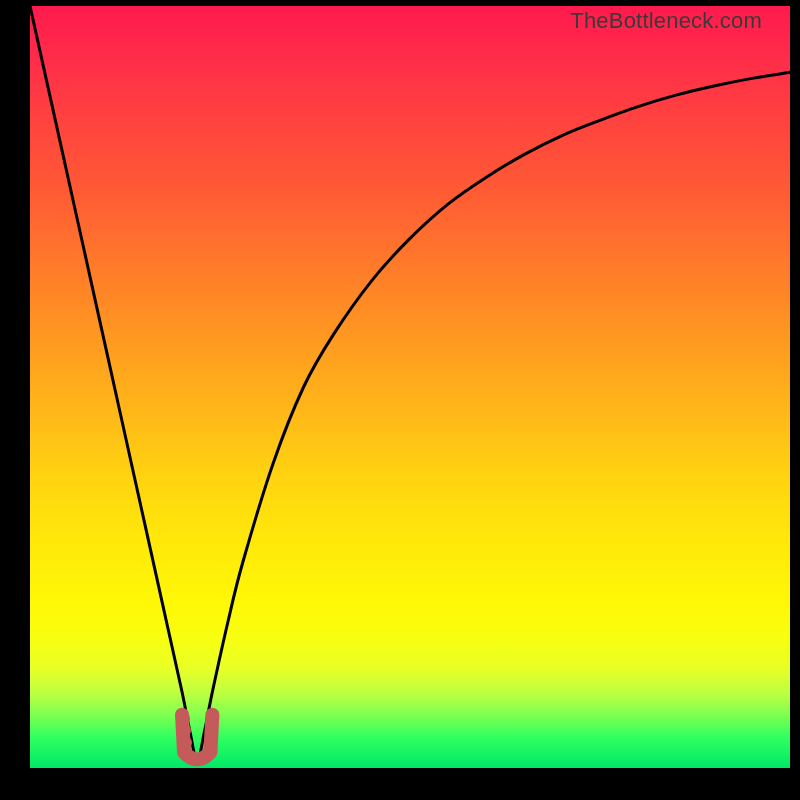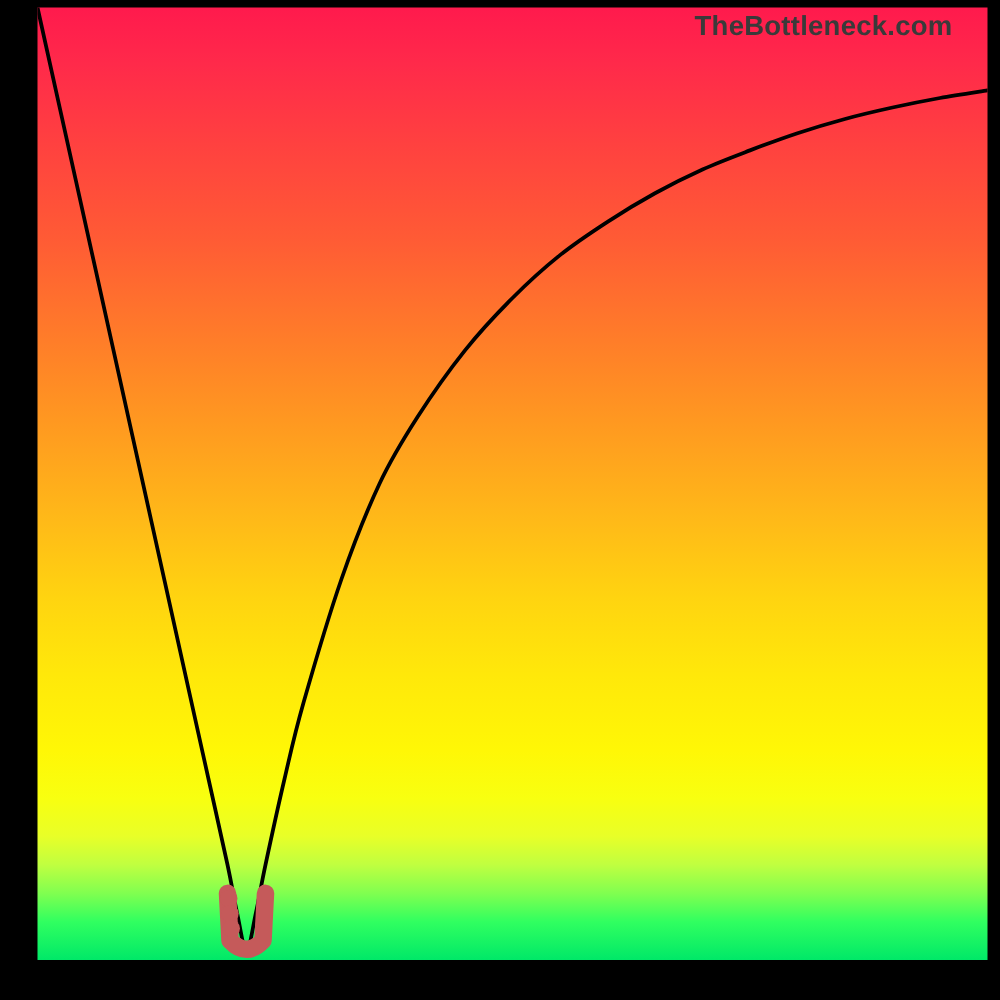--- a/index.html
+++ b/index.html
@@ -41,21 +41,21 @@
       #30ff60 96%,
       #00e868 100%
     );
   }
   .watermark {
     position: absolute;
     top: 8px;
     right: 38px;
     color: #3a3a3a;
     font-size: 22px;
-    font-weight: 700;
+    font-weight: 400;
     letter-spacing: 0.2px;
     z-index: 5;
     user-select: none;
   }
   svg.curve {
     position: absolute;
     left: 0;
     top: 0;
     width: 760px;
     height: 762px;

